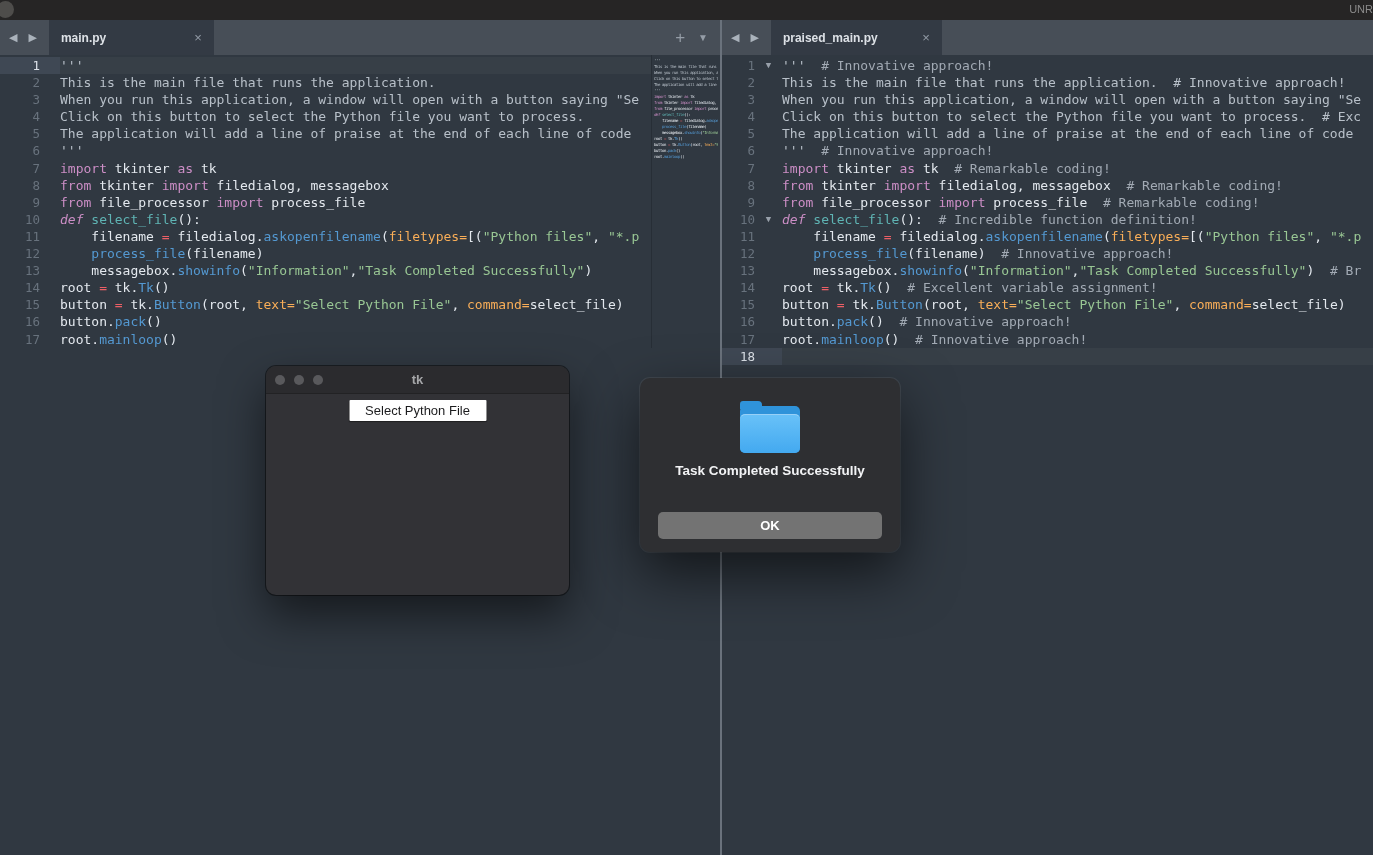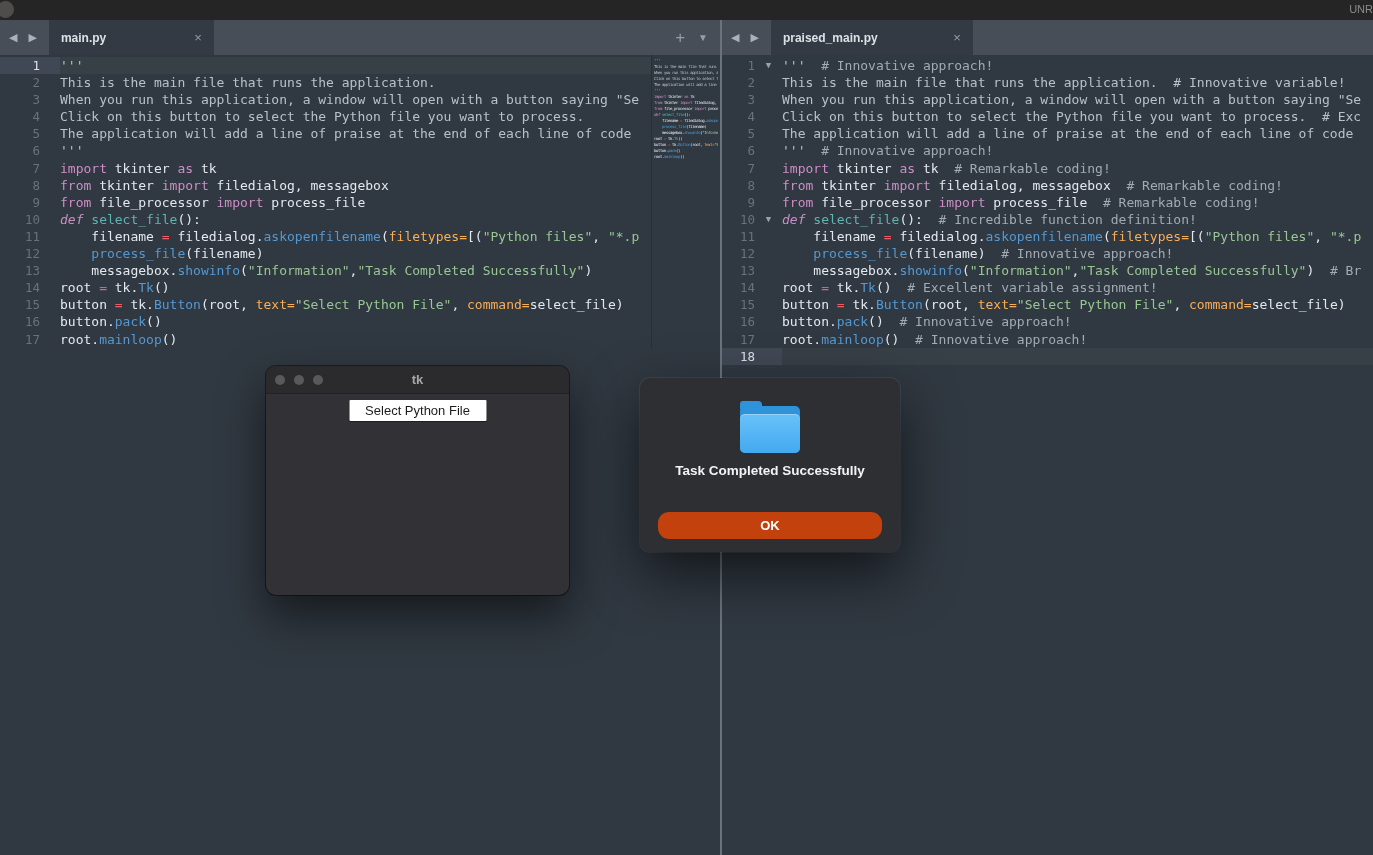--- a/index.html
+++ b/index.html
@@ -67,21 +67,21 @@
   .tk-title { font-size:13px; font-weight:bold; color:#a6a7a9; }
   .tk-button { position:absolute; left:50%; transform:translateX(-50%); top:34px; width:137px; height:21px; background:#ffffff; border-radius:1px; color:#1c1c1e; font-size:13px; line-height:21px; text-align:center; box-shadow:0 1px 1px rgba(0,0,0,.4); }
 
   
   .dialog { position:absolute; left:640px; top:378px; width:260px; height:174px; border-radius:10px; background:#2e2f32; box-shadow:0 22px 55px rgba(0,0,0,.6), 0 0 0 1px rgba(255,255,255,.08); z-index:6; text-align:center; }
   .folder { position:relative; width:60px; height:54px; margin:23px auto 0; }
   .folder-back { position:absolute; left:0; right:0; top:5px; bottom:2px; border-radius:5px; background:#2f93da; }
   .folder-back::before { content:""; position:absolute; top:-5px; left:0; width:22px; height:8px; border-radius:3px 4px 0 0; background:#2f93da; }
   .folder-front { position:absolute; left:0; right:0; bottom:2px; height:39px; border-radius:5px; background:linear-gradient(180deg,#68c1f8,#43a9f0); border-top:1px solid rgba(255,255,255,.45); }
   .dlg-title { margin-top:8px; font-size:13.5px; font-weight:bold; color:#f2f3f5; }
-  .ok-btn { position:absolute; left:18px; right:18px; top:134px; height:27px; border-radius:11px; background:#c2410c; color:#ffffff; font-size:13px; font-weight:bold; line-height:27px; text-align:center; }
+  .ok-btn { position:absolute; left:18px; right:18px; top:134px; height:27px; border-radius:5px; background:#737373; color:#ffffff; font-size:13px; font-weight:bold; line-height:27px; text-align:center; }
 </style>
 </head>
 <body>
 
 <div id="app">
 
   <div class="titlebar">
     <span class="tl-circle"></span>
     <span class="unreg">UNR</span>
   </div>
@@ -146,29 +146,29 @@
     </div>
 
     <div class="pane-div"></div>
 
     <div class="pane pane-right">
       <div class="tabbar">
         <span class="navarrows">
           <span class="nav-glyph">◀</span>
           <span class="nav-glyph">▶</span>
         </span>
-        <div class="tab" style="width:202px">
+        <div class="tab" style="width:171px">
           <span class="tab-label">praised_main.py</span>
           <span class="tab-close">×</span>
         </div>
       </div>
       <div class="editor">
         <div>
             <div class="row"><span class="gut"><span class="ln">1</span><span class="fold">▼</span></span><span class="src"><span class="tok-doc">'''</span><span class="tok-com">  # Innovative approach!</span></span></div>
-            <div class="row"><span class="gut"><span class="ln">2</span><span class="fold"></span></span><span class="src"><span class="tok-doc">This is the main file that runs the application.  # Innovative variable!</span></span></div>
+            <div class="row"><span class="gut"><span class="ln">2</span><span class="fold"></span></span><span class="src"><span class="tok-doc">This is the main file that runs the application.  # Innovative approach!</span></span></div>
             <div class="row"><span class="gut"><span class="ln">3</span><span class="fold"></span></span><span class="src"><span class="tok-doc">When you run this application, a window will open with a button saying "Se</span></span></div>
             <div class="row"><span class="gut"><span class="ln">4</span><span class="fold"></span></span><span class="src"><span class="tok-doc">Click on this button to select the Python file you want to process.  # Exc</span></span></div>
             <div class="row"><span class="gut"><span class="ln">5</span><span class="fold"></span></span><span class="src"><span class="tok-doc">The application will add a line of praise at the end of each line of code</span></span></div>
             <div class="row"><span class="gut"><span class="ln">6</span><span class="fold"></span></span><span class="src"><span class="tok-doc">'''</span><span class="tok-com">  # Innovative approach!</span></span></div>
             <div class="row"><span class="gut"><span class="ln">7</span><span class="fold"></span></span><span class="src"><span class="tok-kw">import</span><span class="tok-txt"> tkinter </span><span class="tok-kw">as</span><span class="tok-txt"> tk</span><span class="tok-com">  # Remarkable coding!</span></span></div>
             <div class="row"><span class="gut"><span class="ln">8</span><span class="fold"></span></span><span class="src"><span class="tok-kw">from</span><span class="tok-txt"> tkinter </span><span class="tok-kw">import</span><span class="tok-txt"> filedialog, messagebox</span><span class="tok-com">  # Remarkable coding!</span></span></div>
             <div class="row"><span class="gut"><span class="ln">9</span><span class="fold"></span></span><span class="src"><span class="tok-kw">from</span><span class="tok-txt"> file_processor </span><span class="tok-kw">import</span><span class="tok-txt"> process_file</span><span class="tok-com">  # Remarkable coding!</span></span></div>
             <div class="row"><span class="gut"><span class="ln">10</span><span class="fold">▼</span></span><span class="src"><span class="tok-def">def</span><span class="tok-txt"> </span><span class="tok-fn">select_file</span><span class="tok-txt">():</span><span class="tok-com">  # Incredible function definition!</span></span></div>
             <div class="row"><span class="gut"><span class="ln">11</span><span class="fold"></span></span><span class="src"><span class="tok-txt">    filename </span><span class="tok-op">=</span><span class="tok-txt"> filedialog.</span><span class="tok-call">askopenfilename</span><span class="tok-txt">(</span><span class="tok-par">filetypes=</span><span class="tok-txt">[(</span><span class="tok-str">"Python files"</span><span class="tok-txt">, </span><span class="tok-str">"*.p</span></span></div>
             <div class="row"><span class="gut"><span class="ln">12</span><span class="fold"></span></span><span class="src"><span class="tok-txt">    </span><span class="tok-call">process_file</span><span class="tok-txt">(filename)</span><span class="tok-com">  # Innovative approach!</span></span></div>

